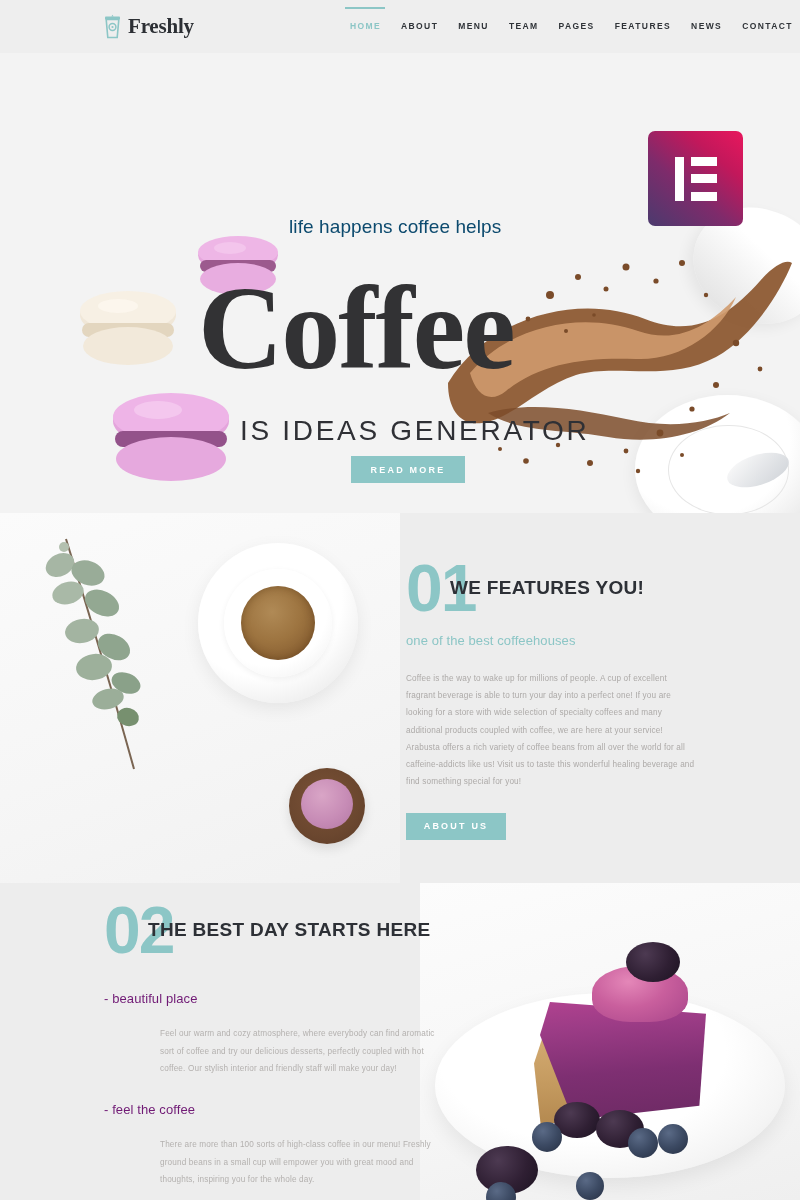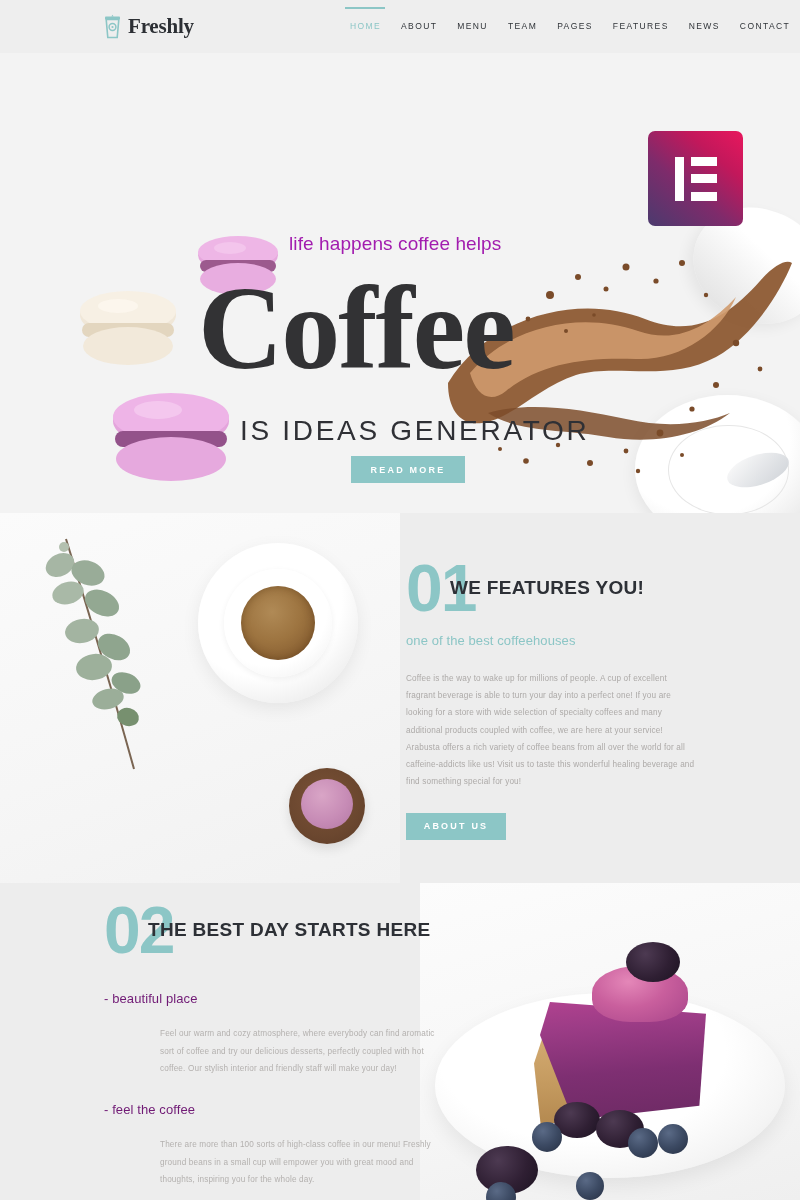--- a/index.html
+++ b/index.html
@@ -24,21 +24,21 @@
     margin-left:104px;
   }
   .cup-icon { width:17px; height:25px; position:relative; display:block; }
   .logo-text {
     font-family:"Liberation Serif", serif;
     font-weight:700; font-size:21px; color:#2c2f34;
     letter-spacing:-0.2px; line-height:1;
   }
   .nav { display:flex; align-items:center; margin-left:146px; gap:0; }
   .nav-item {
-    font-size:8.5px; font-weight:400; letter-spacing:1.4px;
+    font-size:8.5px; font-weight:700; letter-spacing:1.4px;
     color:#2f3338; text-transform:uppercase;
     padding:0 10px; position:relative;
     line-height:53px; text-decoration:none; display:block;
     white-space:nowrap;
   }
   .nav-item.active { color:#8cc6c6; }
   .nav-item.active::before {
     content:""; position:absolute;
     top:7px; left:50%; transform:translateX(-50%);
     width:40px; height:2px; background:#8cc6c6;
@@ -92,22 +92,22 @@
     position:absolute; right:-12px; top:-14px;
     width:130px; height:112px;
     border-radius:50% 50% 46% 54%;
     background:linear-gradient(205deg,#ffffff 40%,#ededed 72%,#dedede 100%);
     transform:rotate(18deg);
     box-shadow:-4px 6px 14px rgba(0,0,0,0.06);
   }
 
   .hero-text { position:absolute; left:0; top:0; width:100%; z-index:12; }
   .hero-tag {
-    position:absolute; left:289px; top:180px;
-    font-size:19px; color:#a21caf; letter-spacing:0.1px;
+    position:absolute; left:289px; top:163px;
+    font-size:19px; color:#0c4a6e; letter-spacing:0.1px;
     font-weight:400; white-space:nowrap;
   }
   .hero-title {
     position:absolute; left:198px; top:222px;
     font-family:"Liberation Serif", serif;
     font-weight:700; font-size:118px; line-height:0.92;
     color:#323234; letter-spacing:-2px; white-space:nowrap;
   }
   .hero-sub {
     position:absolute; left:240px; top:362px;

